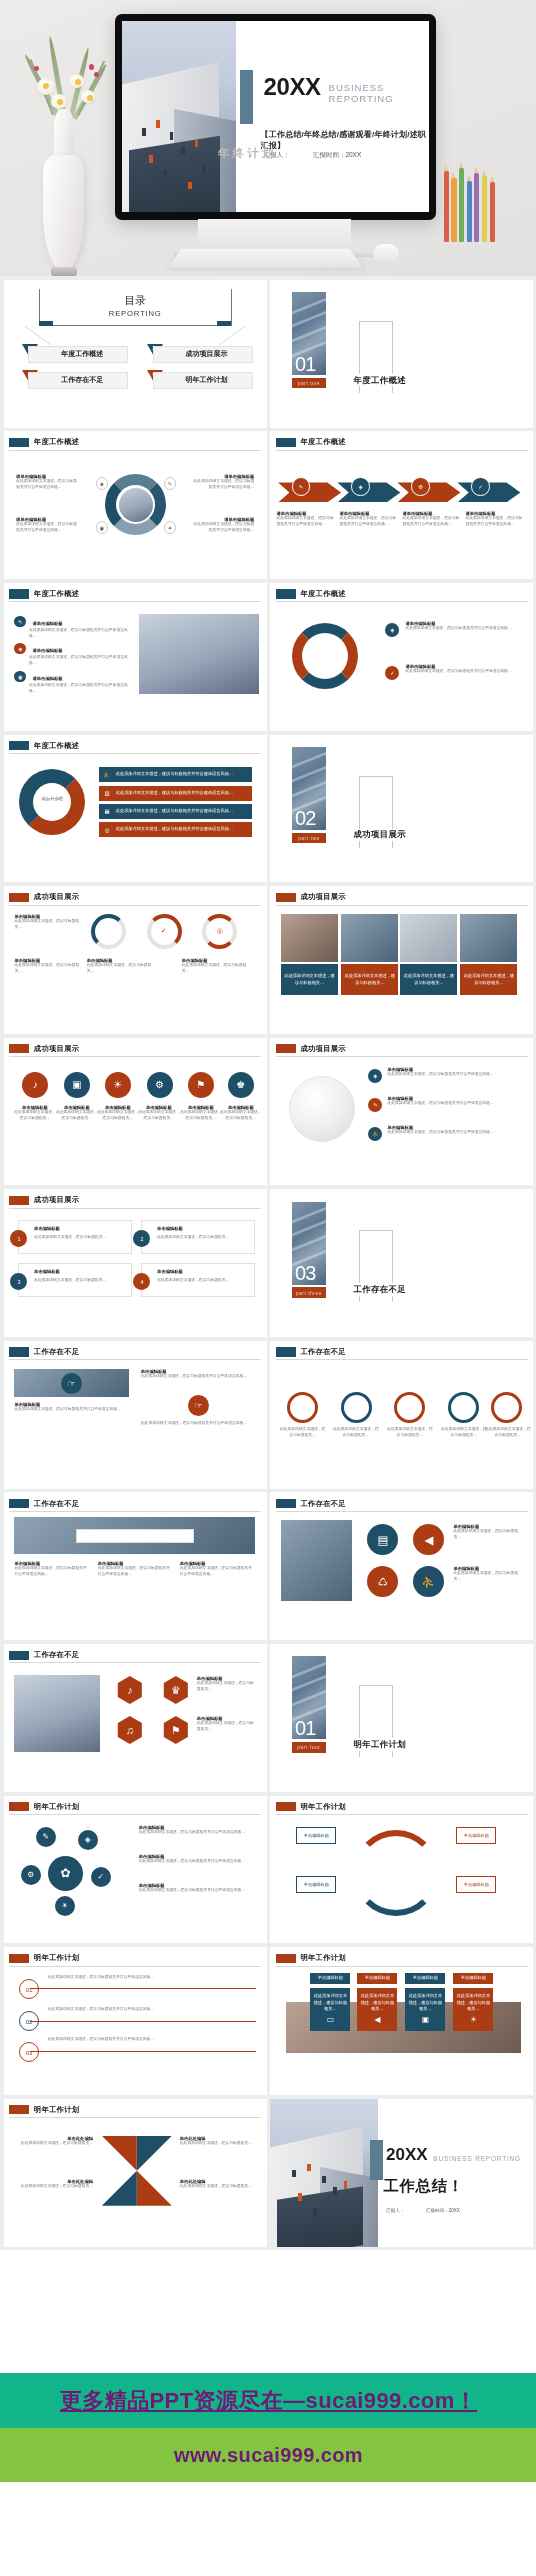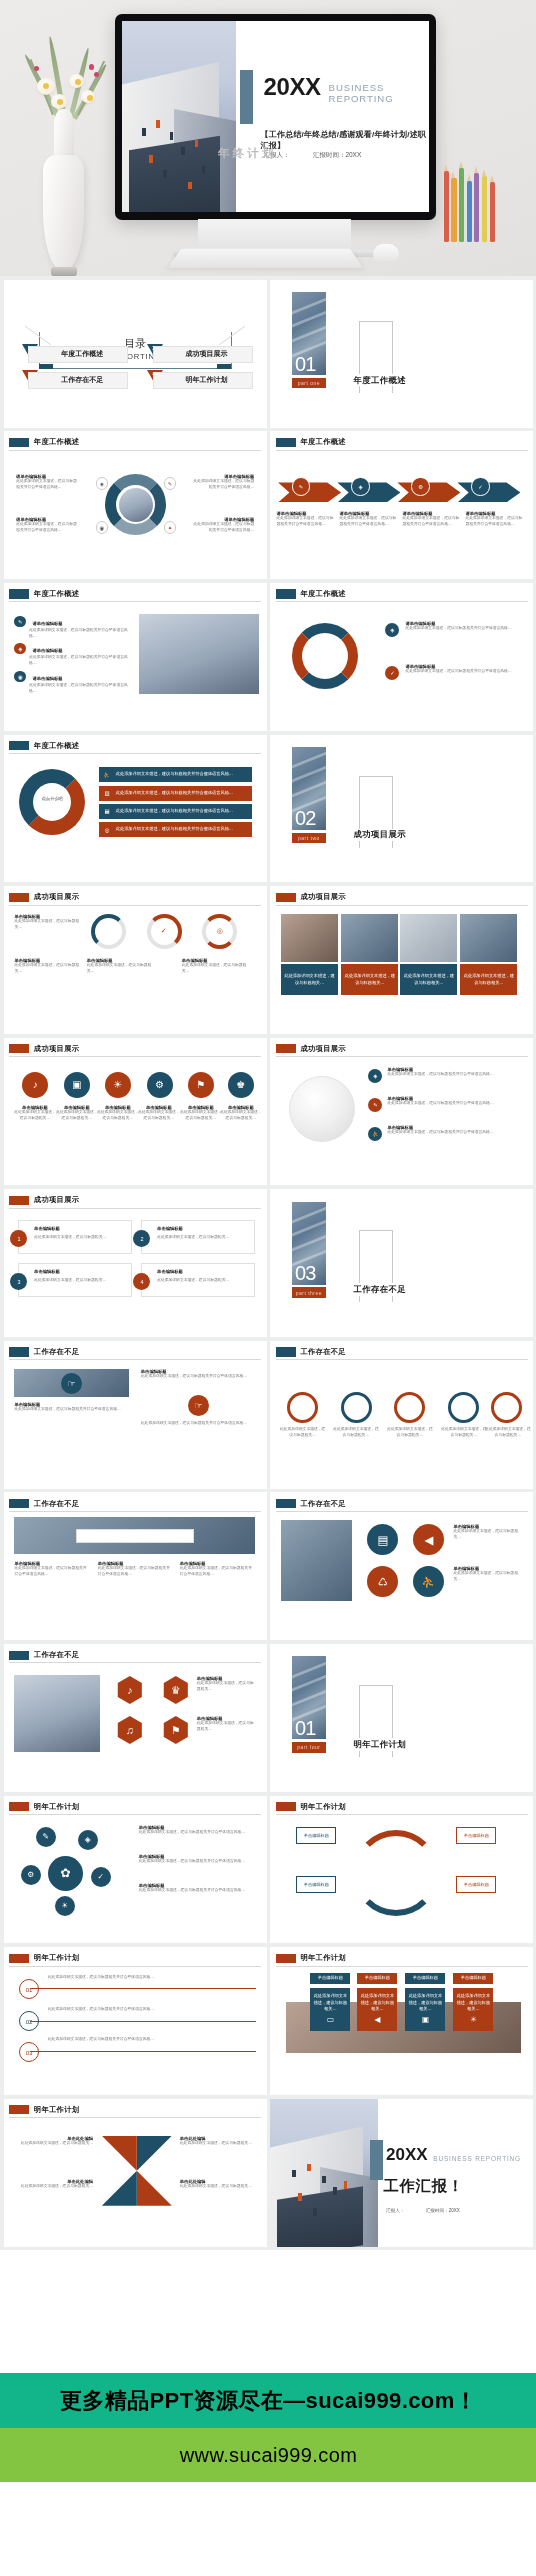--- a/index.html
+++ b/index.html
@@ -162,21 +162,21 @@
     overflow:hidden;
   }
   .sl-head { position:absolute; left:5.4px; top:6.1px; right:5.4px; display:flex; align-items:center; }
   .sl-chip { width:20px; height:9.2px; background:#1e4f66; margin-right:4.6px; }
   .sl-chip.or { background:#ab3c13; }
   .sl-title { font-size:7.3px; font-weight:bold; color:#1b1b1b; letter-spacing:0.3px; }
   .sl-rule { position:absolute; left:5.4px; right:5.4px; top:18.4px; height:0.8px; background:#d8d8d8; }
 
   
   .ct-wrap { position:absolute; inset:0; }
-  .ct-frame { position:absolute; left:35px; right:35px; top:9.2px; height:37px;margin-top:43px; }
+  .ct-frame { position:absolute; left:35px; right:35px; top:9.2px; height:37px; }
   .ct-frame::before, .ct-frame::after{
     content:""; position:absolute; top:0; width:0.8px; height:100%; background:#5e7e8d;
   }
   .ct-frame::before{ left:0; } .ct-frame::after{ right:0; }
   .ct-baseline{ position:absolute; left:0; right:0; bottom:0; height:1.2px; background:#5e7e8d;}
   .ct-corner{ position:absolute; bottom:0; width:14.6px; height:5.4px; background:#1e4f66; }
   .ct-corner.lc{ left:0;} .ct-corner.rc{ right:0;}
   .ct-zh { position:absolute; left:0; right:0; top:4.6px; text-align:center; font-size:10.7px; color:#2e2e2e; }
   .ct-en { position:absolute; left:0; right:0; top:20px; text-align:center; font-size:7.7px; color:#3a3a3a; letter-spacing:0.8px;}
   .ct-diag { position:absolute; width:32px; height:0.8px; background:#dcdcdc; }
@@ -242,25 +242,25 @@
     position:absolute; height:20px;
     clip-path:polygon(0 0, 78% 0, 100% 50%, 78% 100%, 0 100%, 18% 50%);
   }
   .ring { position:absolute; border-radius:50%; border-style:solid; }
 
   
   .pad-white { height:123px; background:#fff; }
   .banner-teal {
     height:55px; background:#12b589; display:flex; align-items:center; justify-content:center;
   }
-  .banner-teal span { color:#000000; font-size:22px; font-weight:bold; letter-spacing:0.4px; }
+  .banner-teal span { color:#701a75; font-size:22px; font-weight:bold; letter-spacing:0.4px;text-decoration:underline; }
   .banner-green {
     height:54px; background:#83c441; display:flex; align-items:center; justify-content:center;
   }
-  .banner-green span { color:#000000; font-size:20px; font-weight:normal; letter-spacing:0.4px; }
+  .banner-green span { color:#701a75; font-size:20px; font-weight:bold; letter-spacing:0.4px; }
   .pad-white2 { height:157px; background:#fff; }
 
   
   .ty-photo {
     position:absolute; left:0; top:0; width:41%; height:100%;
     background:linear-gradient(180deg,#cfd6e4 0%,#c3ccdd 30%,#aab5c8 52%,#8f9cb0 100%);
     overflow:hidden;
   }
   .ty-bar { position:absolute; left:38%; top:28%; width:13px; height:40px; background:#5a7d92; }
   .ty-year { position:absolute; left:44%; top:31%; font-size:17px; font-weight:bold; color:#1c1c1c;}
@@ -977,21 +977,21 @@
         <span class="win o" style="left:34%;top:44%"></span>
         <span class="win" style="left:48%;top:52%"></span>
         <span class="win o" style="left:26%;top:64%"></span>
         <span class="win" style="left:58%;top:60%"></span>
         <span class="win o" style="left:68%;top:56%"></span>
         <span class="win" style="left:40%;top:74%"></span>
       </div>
       <span class="ty-bar"></span>
       <span class="ty-year">20XX</span>
       <span class="ty-biz">BUSINESS REPORTING</span>
-      <span class="ty-main">工作汇报！</span>
+      <span class="ty-main">工作总结！</span>
       <span class="ty-meta">
         <span>汇报人：</span>
         <span>汇报时间：20XX</span>
       </span>
     </div>
 
   </div>
 
   <div class="pad-white"></div>
   <div class="banner-teal">

